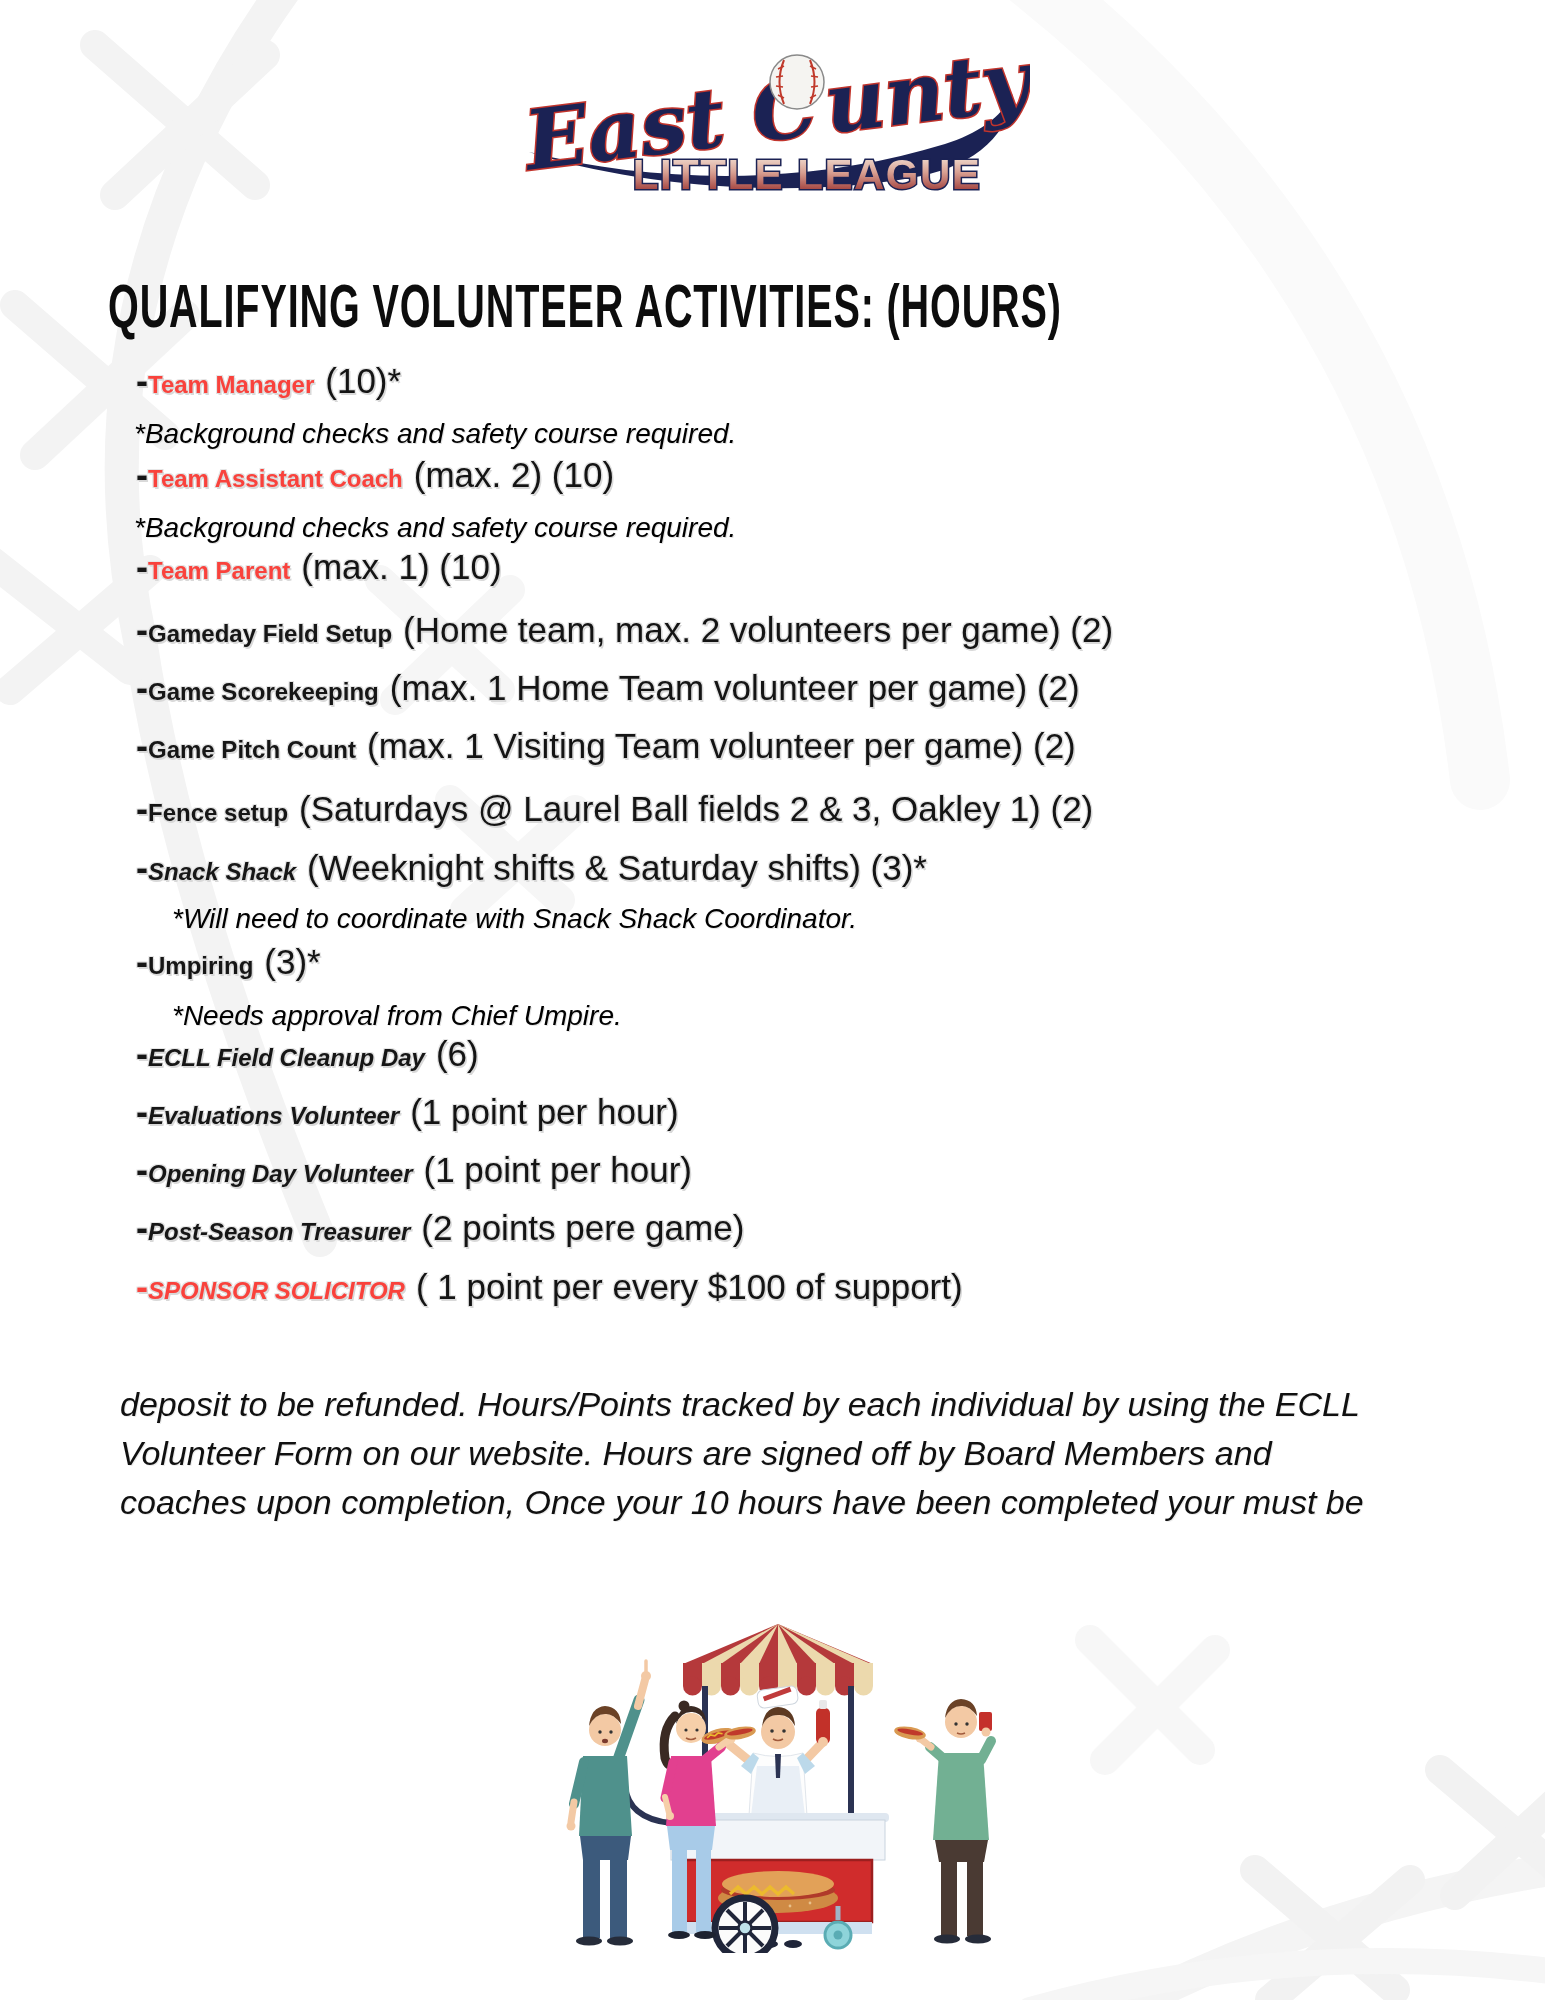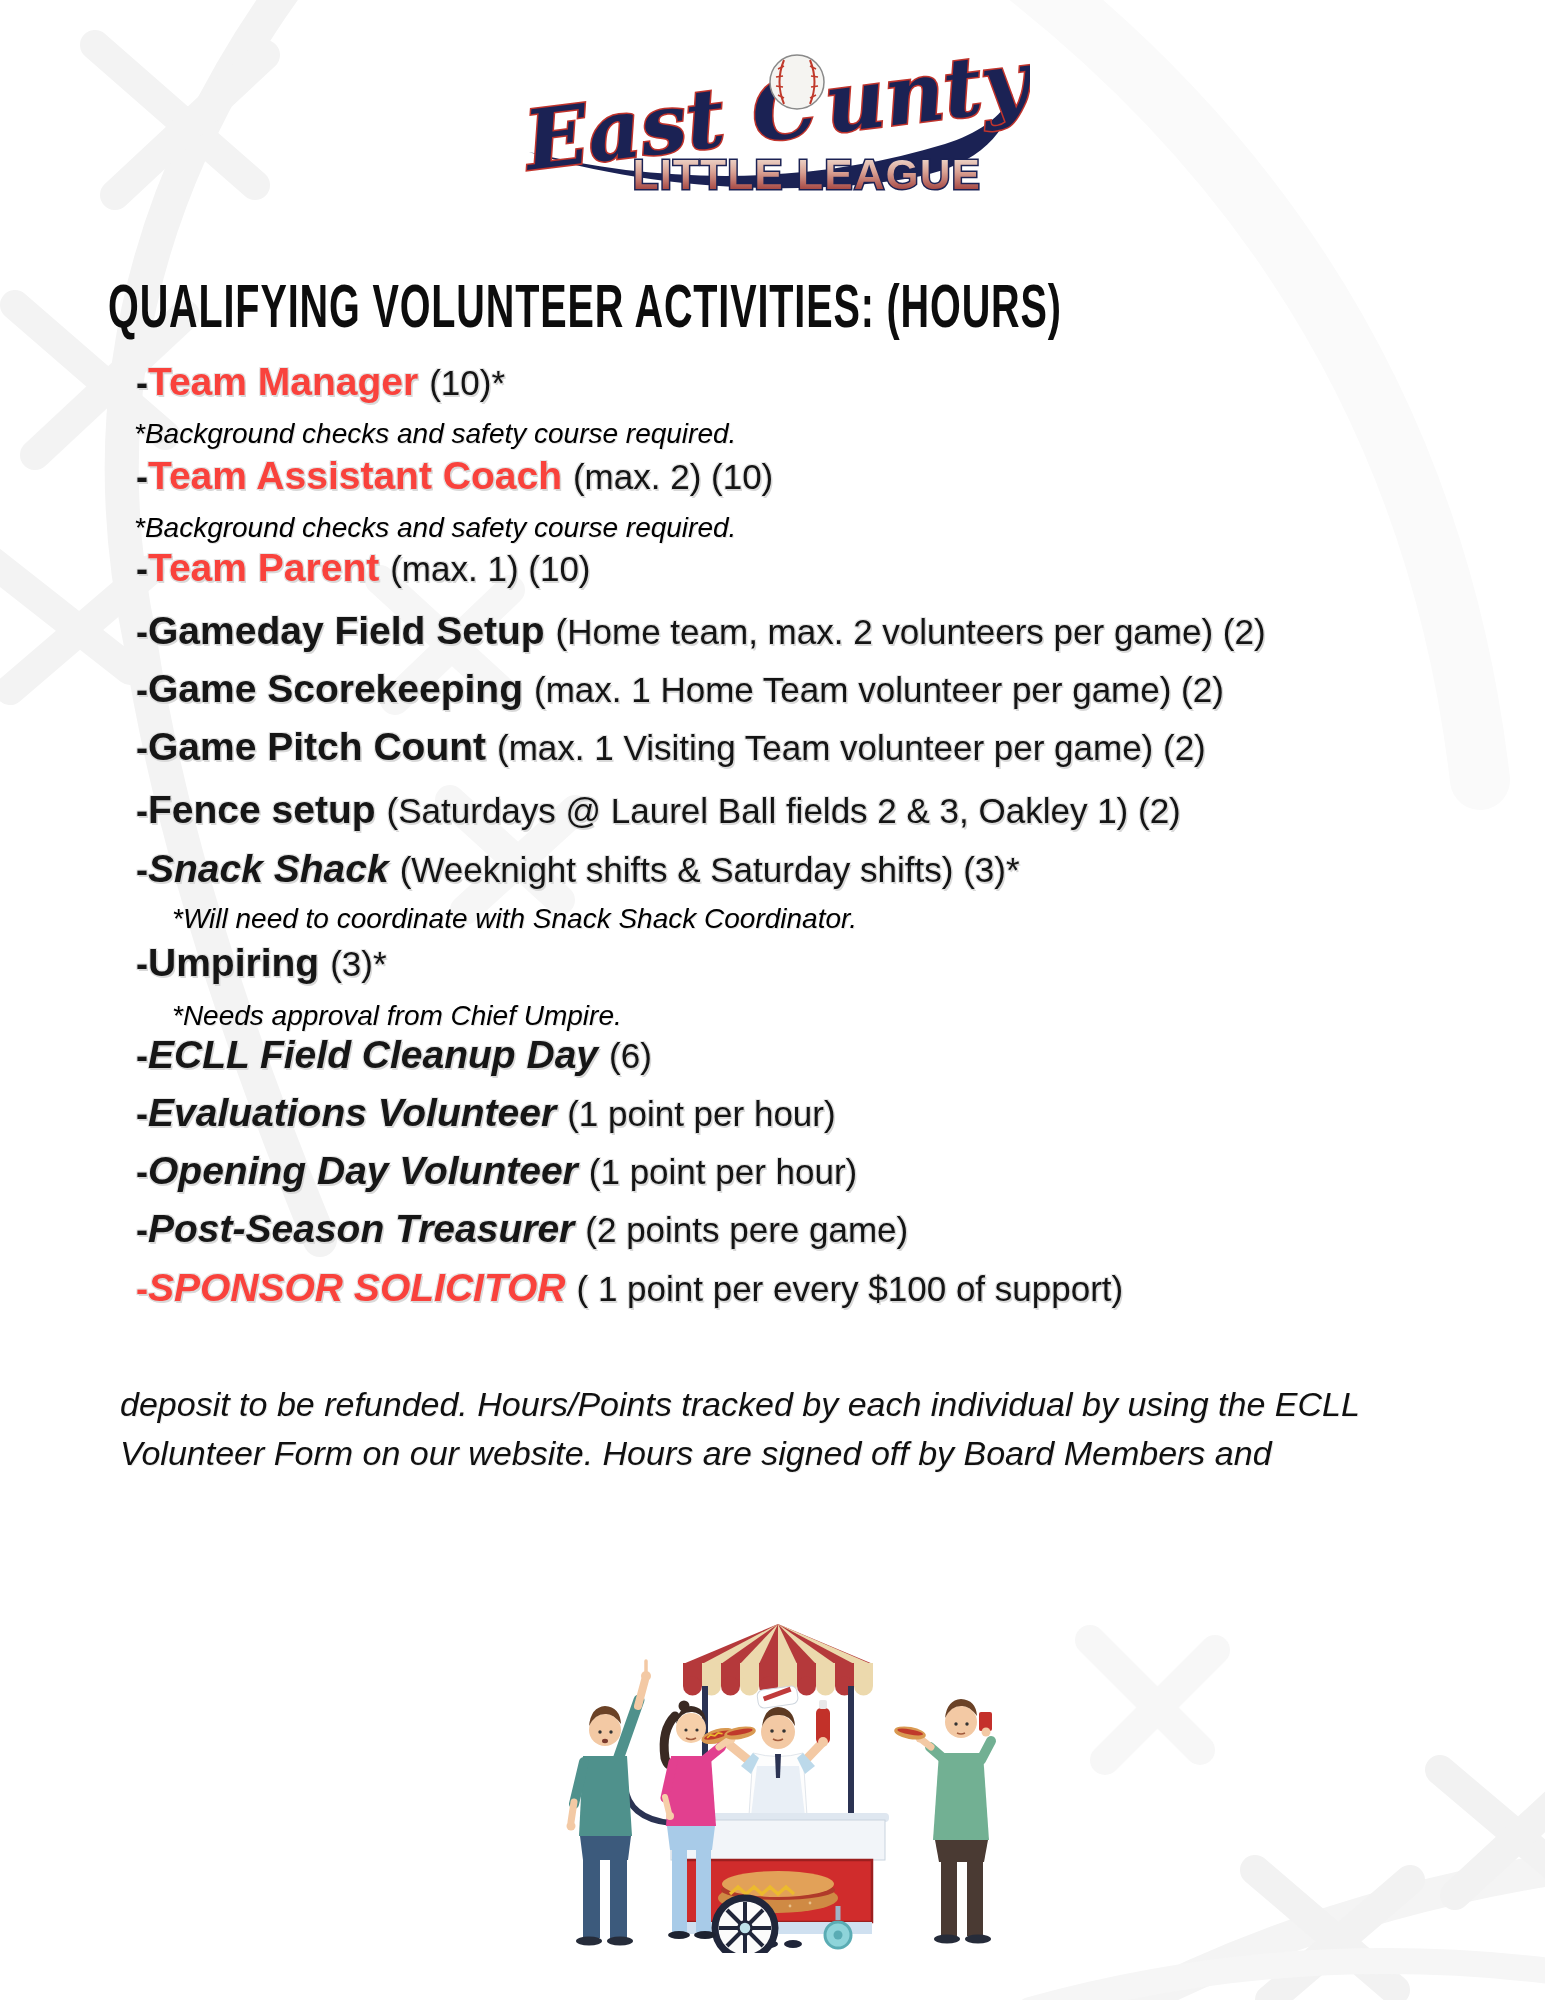--- a/index.html
+++ b/index.html
@@ -13,21 +13,21 @@
 
   
   .heading{position:absolute;left:108px;top:270px;white-space:nowrap;}
   .heading .inner{display:inline-block;transform:scale(0.86,1.32);transform-origin:left top;
       font-weight:bold;font-size:46px;letter-spacing:1px;color:#0d0d0d;}
 
   
   .row{position:absolute;left:136px;white-space:nowrap;}
   .item{text-shadow:1.5px 1.5px 0 #d9d9d9,-1px -1px 0 #e7e7e7,1px -1px 0 #e0e0e0,-1px 1px 0 #e0e0e0;}
   .idash{font-weight:bold;font-size:36px;color:#161616;}
-  .iname{font-weight:bold;font-size:39px;color:#161616;}
+  .iname{font-weight:bold;font-size:24px;color:#161616;}
   .idetail{font-size:35px;margin-left:11px;color:#141414;}
   .red .iname{color:#f9423c;}
   .reddash .idash{color:#f9423c;}
   .italicname .iname{font-style:italic;}
   .note{font-style:italic;font-size:28px;color:#000;left:134px;
         text-shadow:1px 1px 0 #e3e3e3;}
   .note-indent{left:172px;}
 
   
   .para{position:absolute;left:120px;top:1380px;width:1360px;font-size:34px;line-height:49px;
@@ -172,20 +172,21 @@
       </div>
 
       <div class="row item red reddash italicname" style="top:1266px">
         <span class="idash">-</span><span class="iname">SPONSOR SOLICITOR</span><span class="idetail">( 1 point per every $100 of support)</span>
       </div>
     </div>
 
     <div class="para">
       <div class="pline">deposit to be refunded. Hours/Points tracked by each individual by using the ECLL</div>
       <div class="pline">Volunteer Form on our website. Hours are signed off by Board Members and</div>
+      <div class="pline">coaches upon completion, Once your 10 hours have been completed your must be</div>
     </div>
 
     <svg class="illus" viewBox="0 0 450 345">
 
       <g>
         <polygon points="130,56 225,16 320,56" fill="#b5393b"></polygon>
         <polygon points="225,16 149,56 168,56" fill="#ecd9ad"></polygon>
         <polygon points="225,16 187,56 206,56" fill="#ecd9ad"></polygon>
         <polygon points="225,16 225,56 244,56" fill="#ecd9ad"></polygon>
         <polygon points="225,16 263,56 282,56" fill="#ecd9ad"></polygon>

